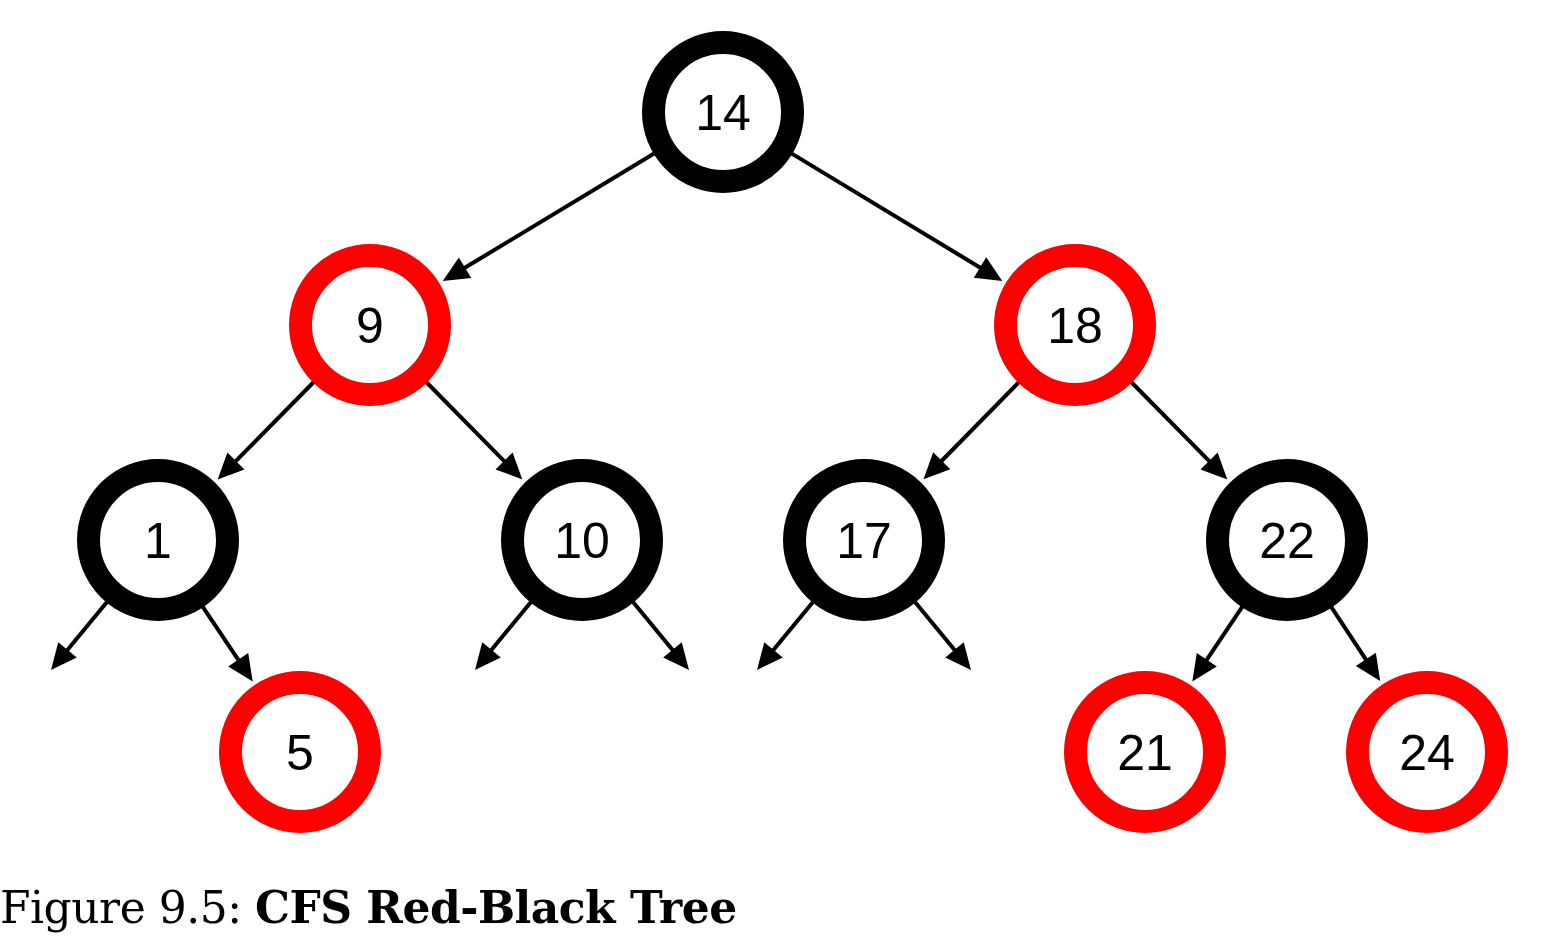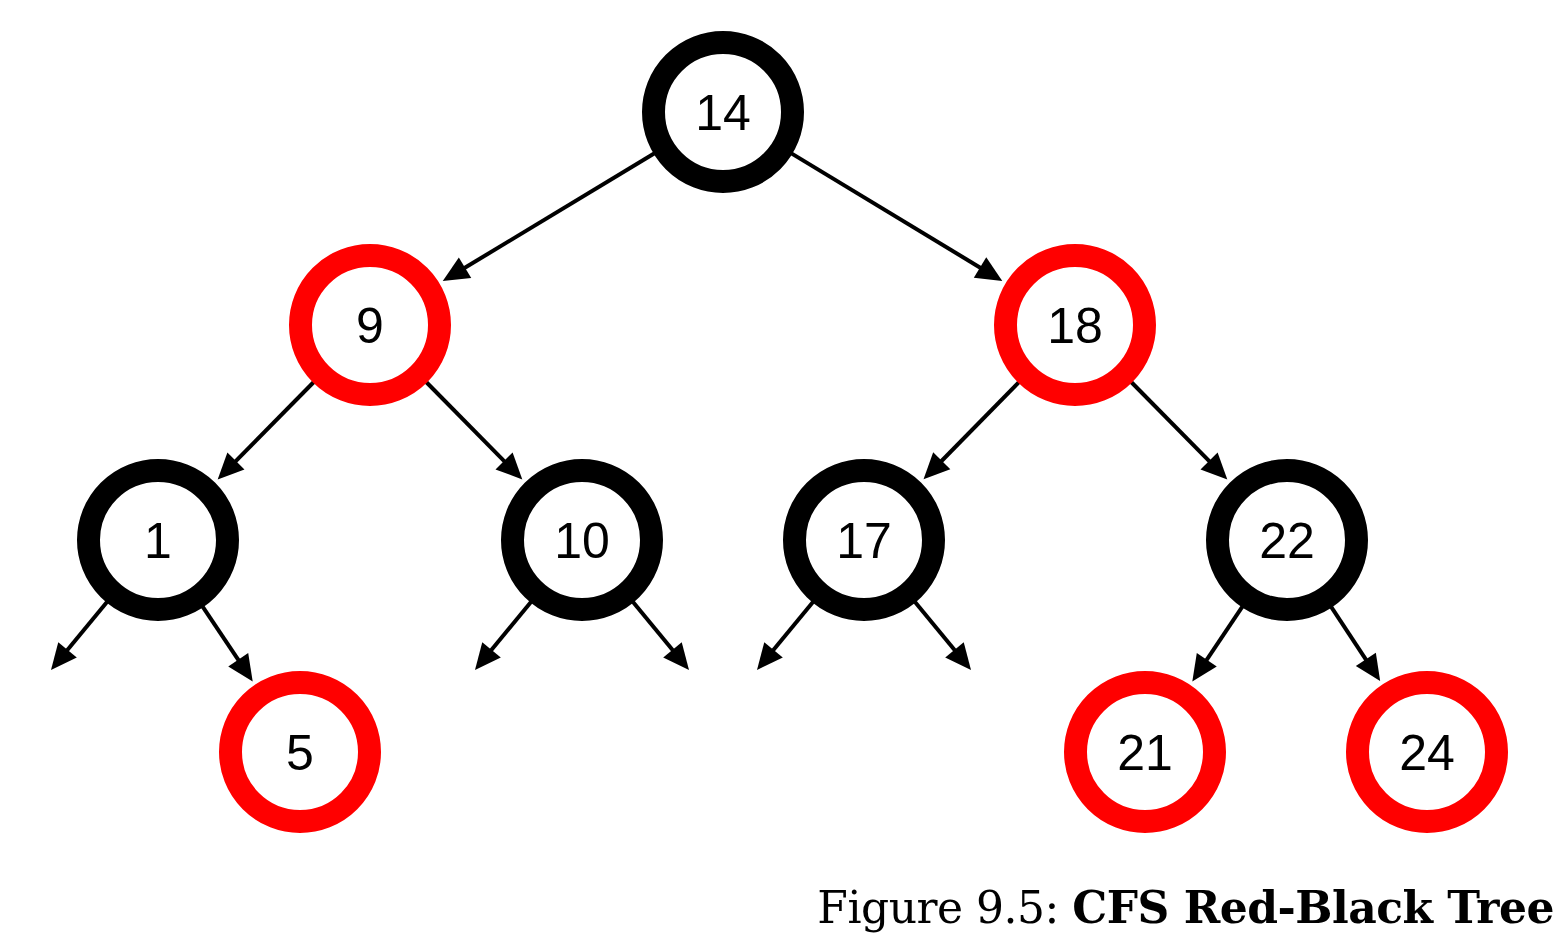--- a/index.html
+++ b/index.html
@@ -1,20 +1,20 @@
 <!DOCTYPE html>
 <html><head>
 <meta charset="utf-8">
 <style>
   html, body { margin: 0; padding: 0; background: #ffffff; }
   body { width: 1554px; height: 950px; position: relative; overflow: hidden; }
   #tree { position: absolute; left: 0; top: 0; }
   .node-label { font-family: "Liberation Sans", sans-serif; font-size: 50px; fill: #000; }
   #caption {
-    position: absolute; left: 0; top: 878px; width: 1554px; text-align: right;
+    position: absolute; left: 0; top: 878px; width: 1554px; text-align: left;
     font-family: "DejaVu Serif", "Liberation Serif", serif; font-size: 44px; color: #000;
     line-height: 60px; letter-spacing: -0.5px;
   }
   #caption .bold { font-weight: bold; }
 </style>
 </head>
 <body>
 
 <svg id="tree" width="1554" height="870" viewBox="0 0 1554 870" xmlns="http://www.w3.org/2000/svg">
   <defs>

